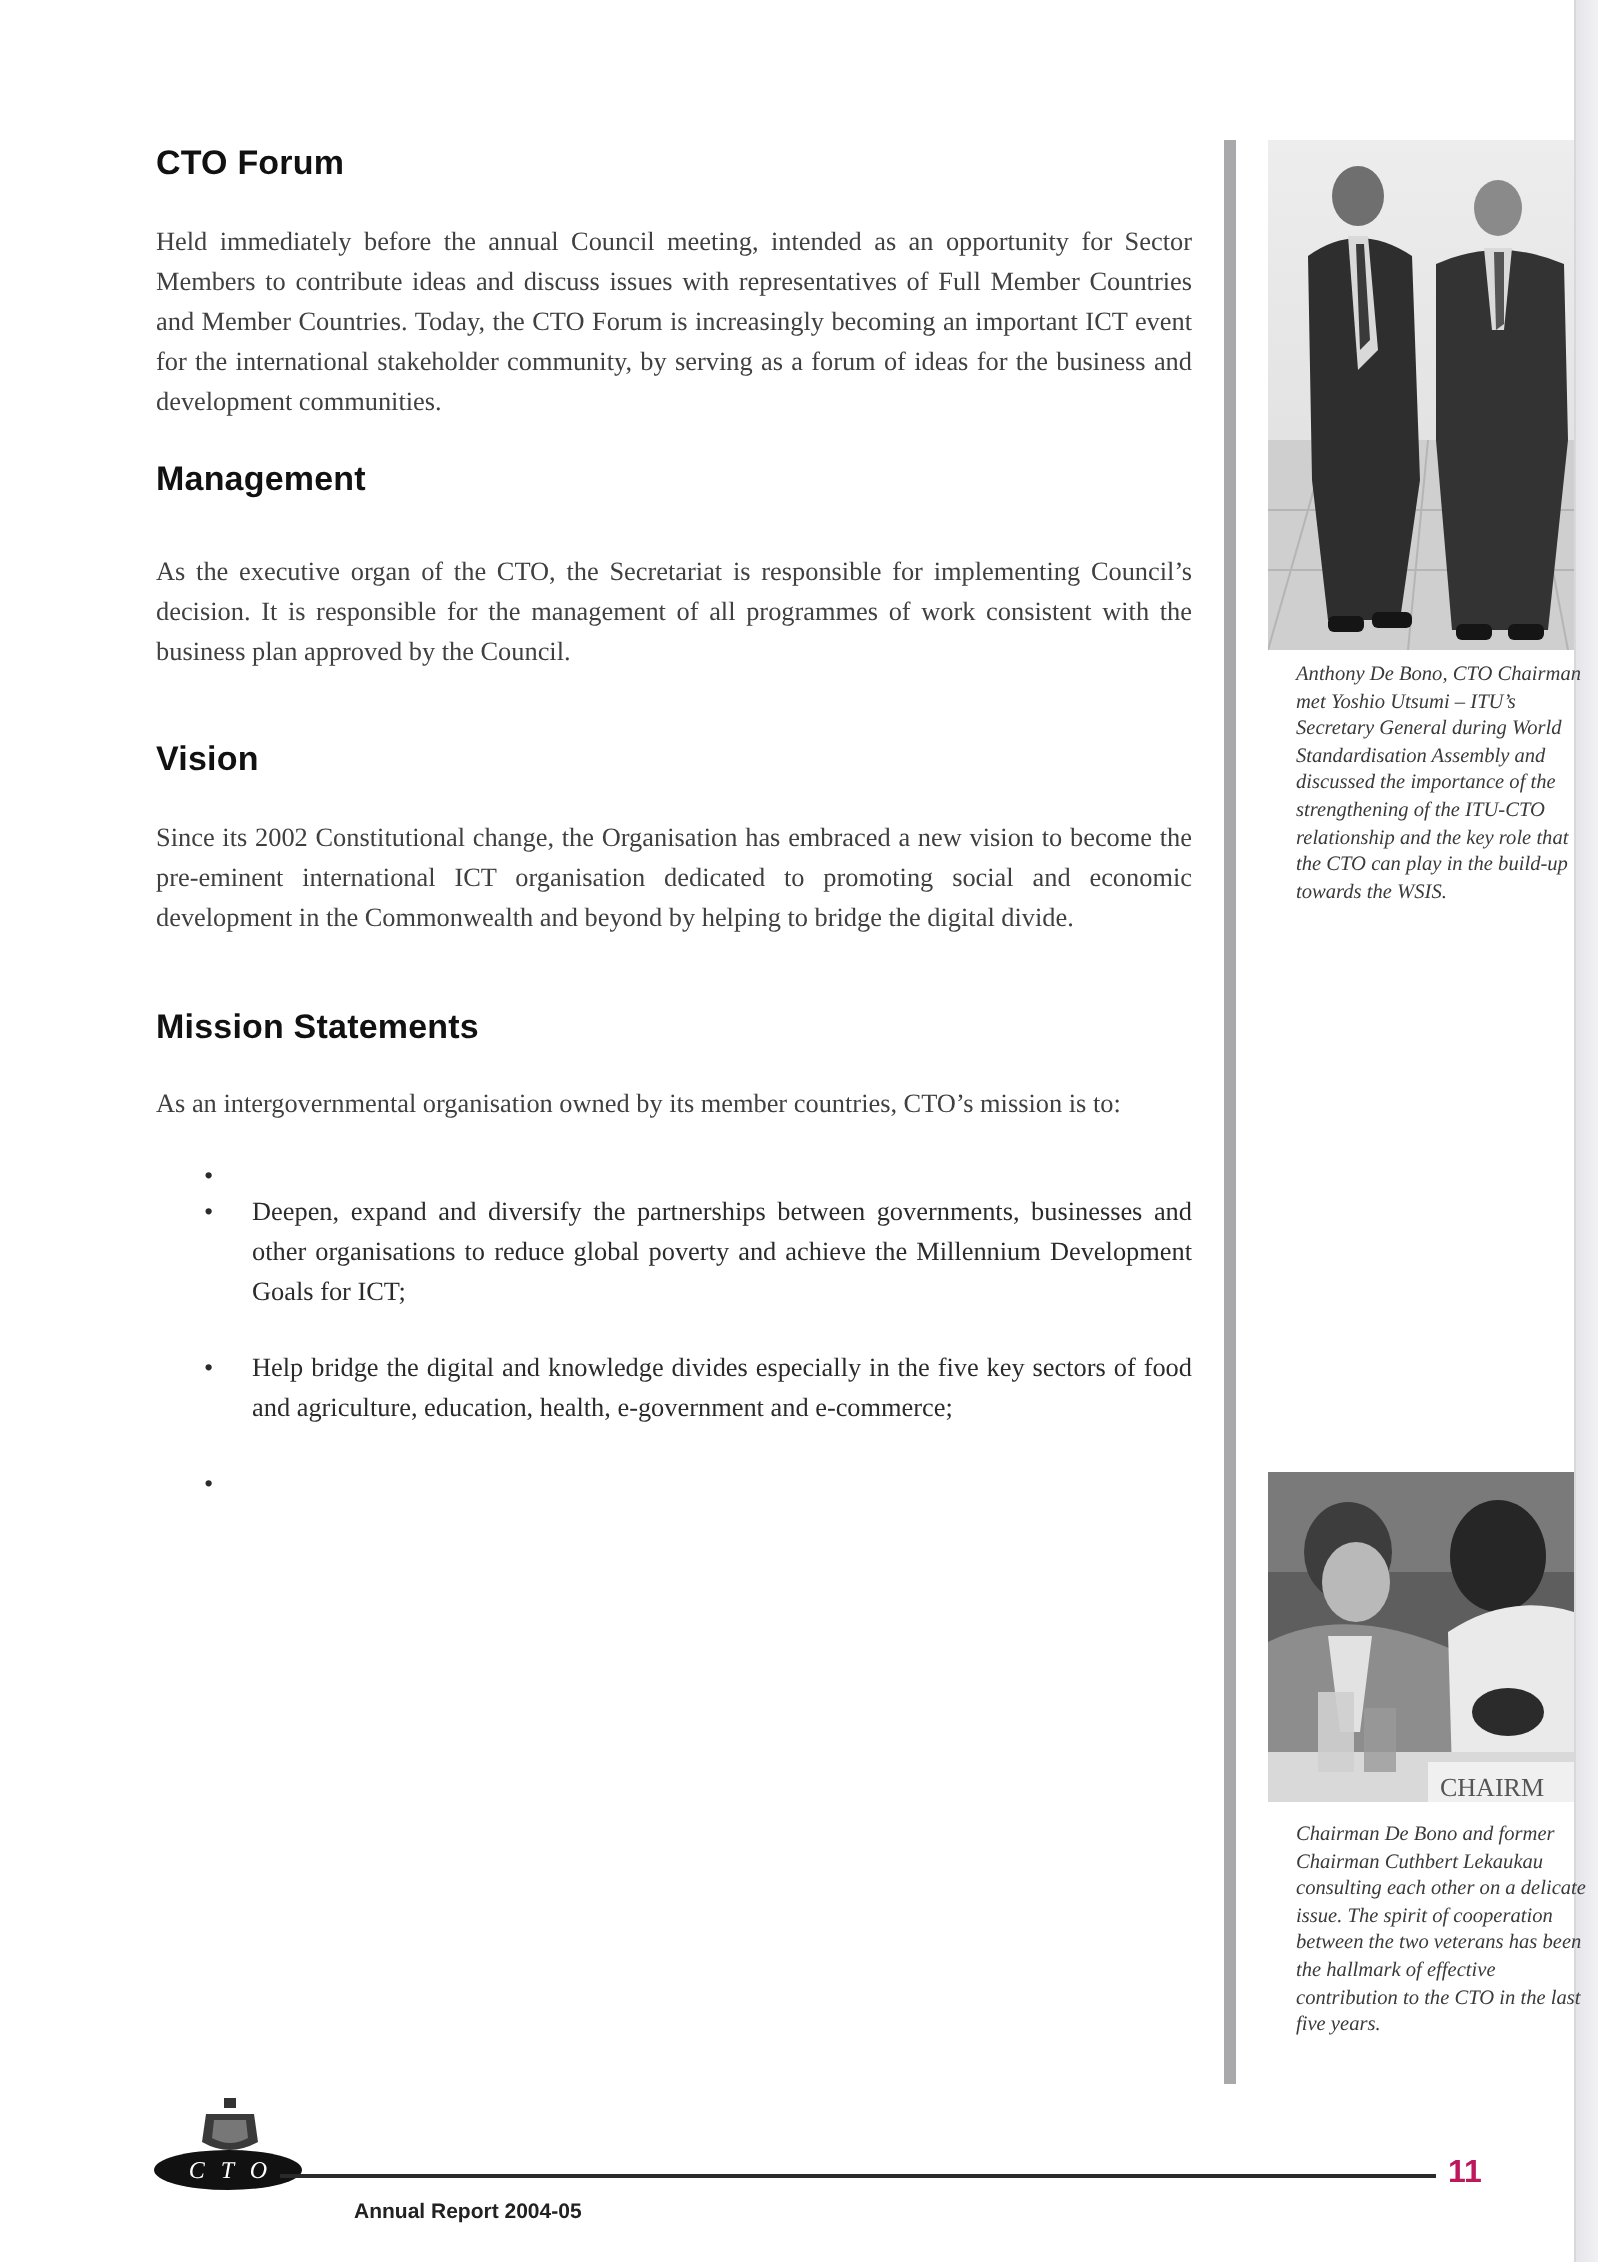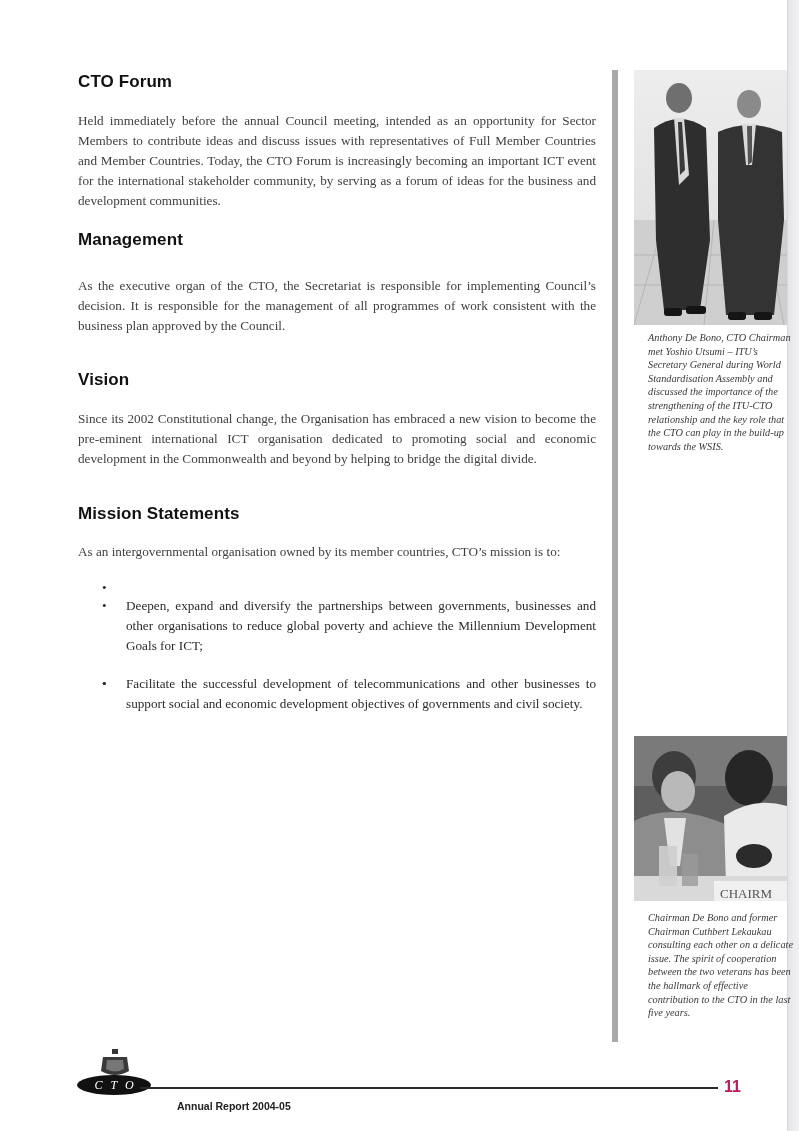--- a/index.html
+++ b/index.html
@@ -76,22 +76,22 @@
 
   <h2 style="top:370px">Vision</h2>
   <p class="body" style="top:409px">Since its 2002 Constitutional change, the Organisation has embraced a new vision to become the pre-eminent international ICT organisation dedicated to promoting social and economic development in the Commonwealth and beyond by helping to bridge the digital divide.</p>
 
   <h2 style="top:504px">Mission Statements</h2>
   <p class="body" style="top:542px">As an intergovernmental organisation owned by its member countries, CTO’s mission is to:</p>
 
   <ul class="mission">
     <li><span class="bullet">•</span></li>
     <li><span class="bullet">•</span><span>Deepen, expand and diversify the partnerships between governments, businesses and other organisations to reduce global poverty and achieve the Millennium Development Goals for ICT;</span></li>
+    <li><span class="bullet">•</span><span>Help bridge the digital and knowledge divides especially in the five key sectors of food and agriculture, education, health, e-government and e-commerce;</span></li>
     <li><span class="bullet">•</span></li>
-    <li><span class="bullet">•</span><span>Facilitate the successful development of telecommunications and other businesses to support social and economic development objectives of governments and civil society.</span></li>
   </ul>
 </div>
 
 <div class="side-bar"></div>
 
 <div class="photo photo1">
   <svg width="153" height="255" viewBox="0 0 153 255">
     <defs>
       <linearGradient id="wall" x1="0" y1="0" x2="0" y2="1">
         <stop offset="0" stop-color="#ededed"></stop>

